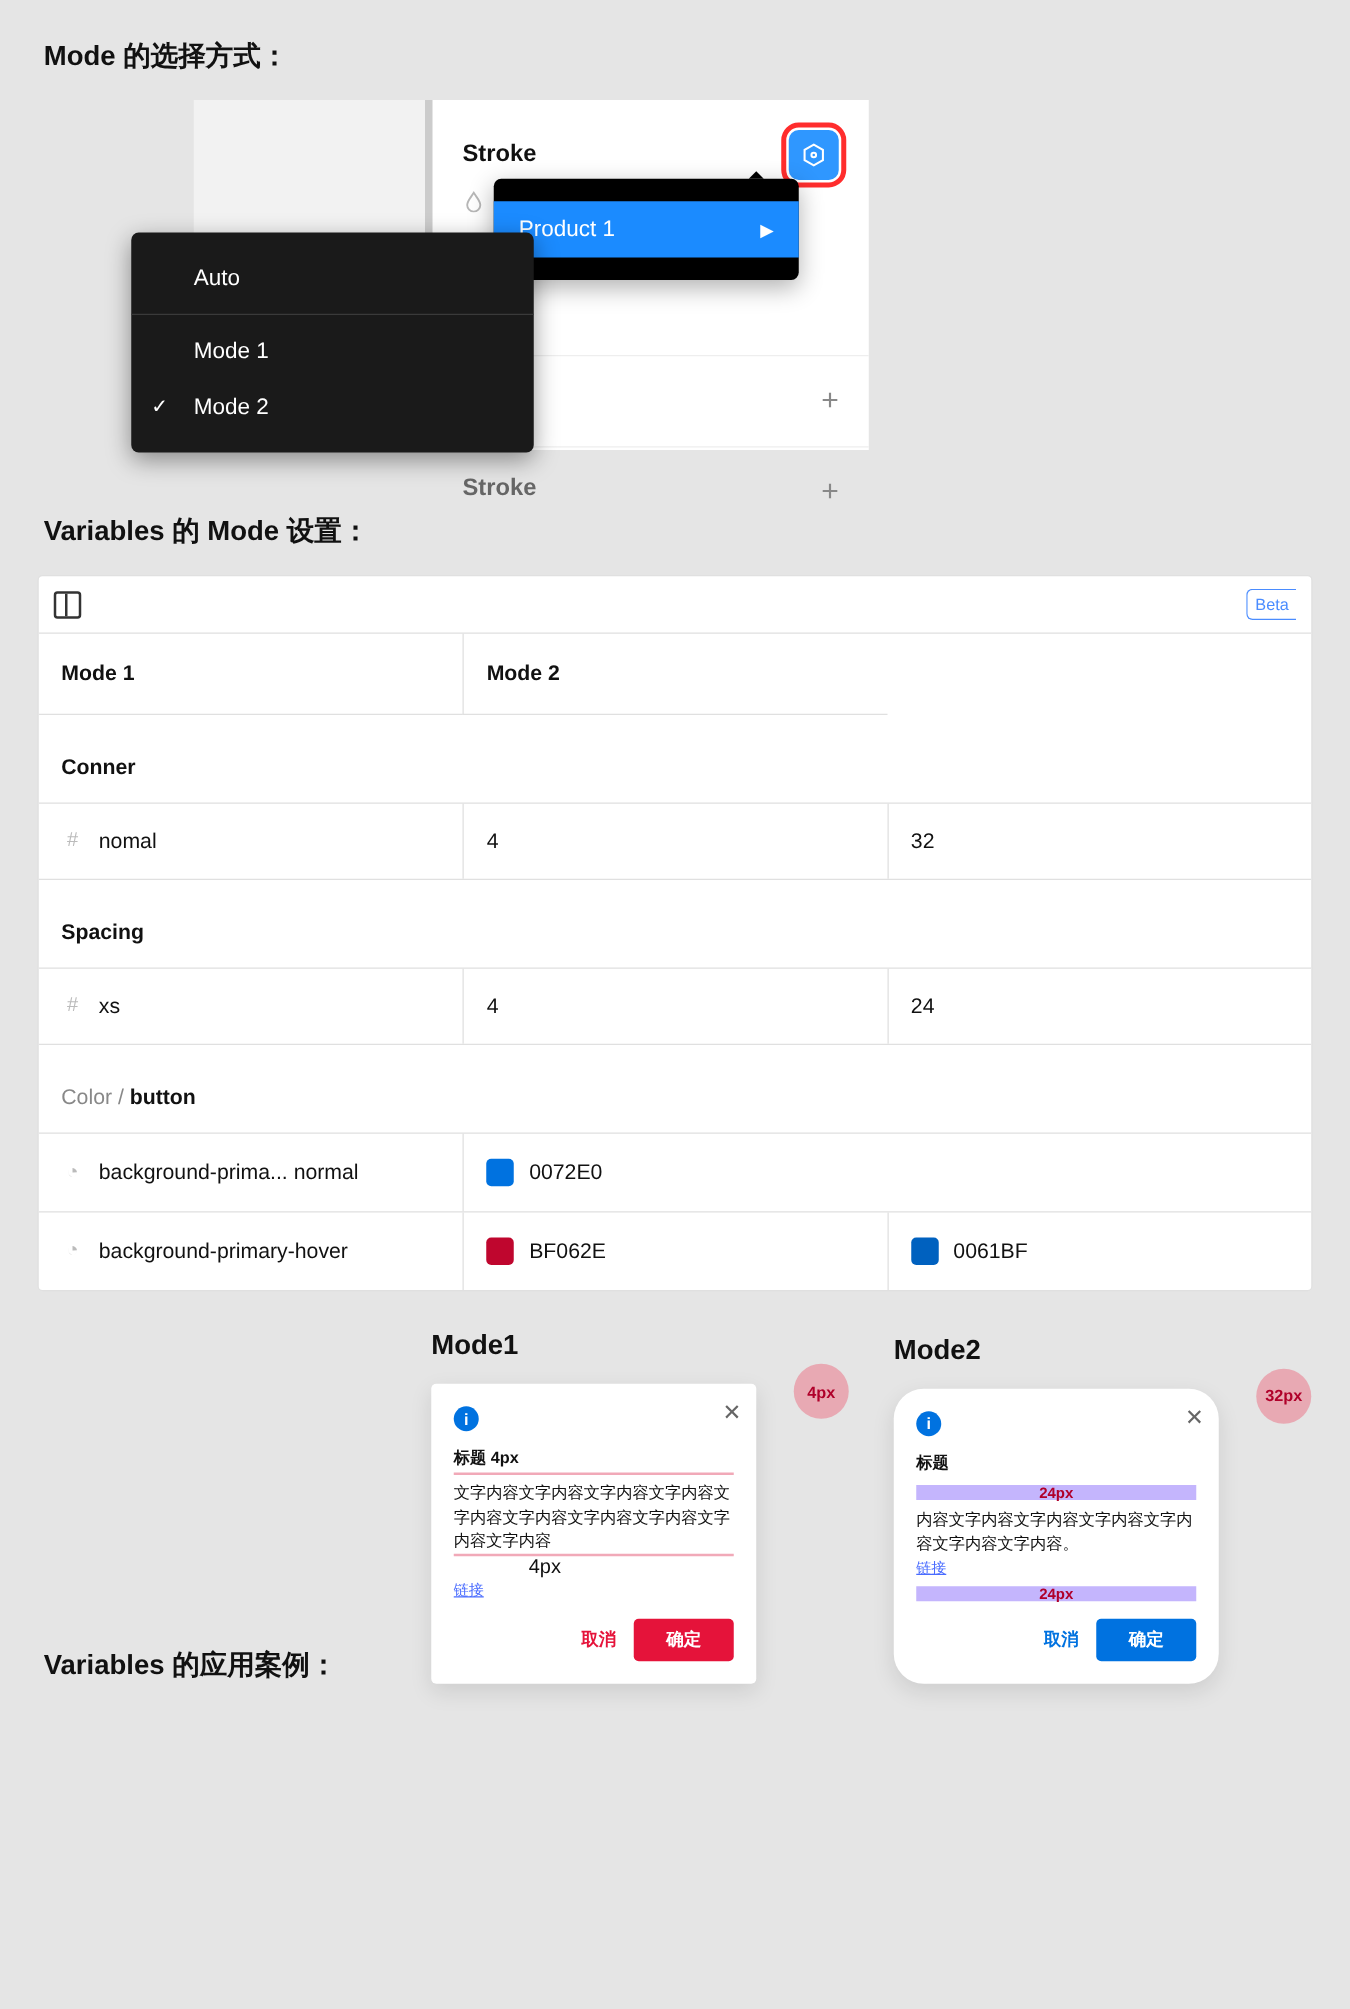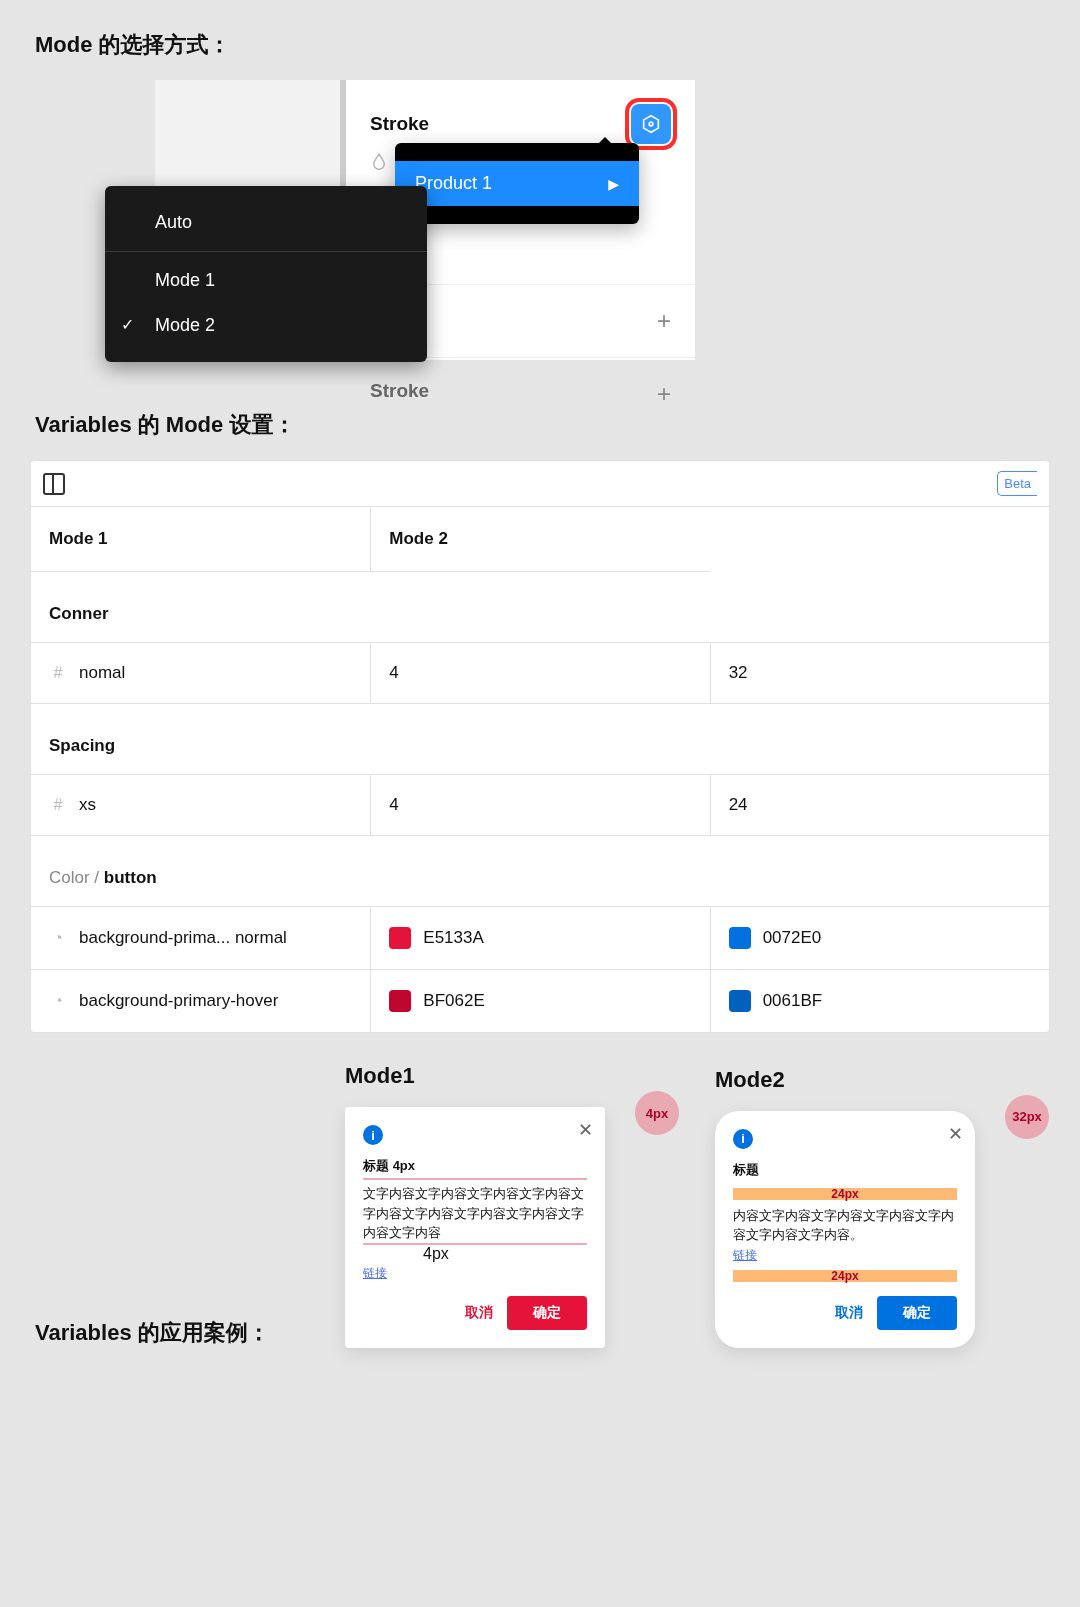--- a/index.html
+++ b/index.html
@@ -93,21 +93,21 @@
 .card .title { margin-top: 12px; font-size: 13px; font-weight: 700; border-bottom: 2px solid #f1a9b8; padding-bottom: 3px; }
 .card .body { font-size: 13px; margin-top: 4px; line-height: 1.5; }
 .card .link { color: #4a6cff; text-decoration: underline; font-size: 12px; }
 .card .footer { display: flex; justify-content: flex-end; gap: 14px; margin-top: 14px; align-items: center; }
 .card .cancel { font-size: 14px; font-weight: 600; }
 .card .btn { color: #fff; font-size: 14px; padding: 8px 26px; border-radius: 4px; font-weight: 600; }
 .corner-badge {
   position: absolute; width: 44px; height: 44px; border-radius: 50%; background: #e8a9b3;
   display: flex; align-items: center; justify-content: center; font-size: 13px; font-weight: 700; color: #b0002a;
 }
-.spacer-bar { height: 12px; background: #fdba74; margin: 6px 0; display: flex; align-items: center; justify-content: center; font-size: 12px; font-weight: 700; color: #b0002a; }
+.spacer-bar { height: 12px; background: #c4b5fd; margin: 6px 0; display: flex; align-items: center; justify-content: center; font-size: 12px; font-weight: 700; color: #b0002a; }
 </style>
 </head>
 <body>
 
 <div class="section-heading">Mode 的选择方式：</div>
 <div class="picker-area">
   <div class="picker-left-strip"></div>
   <div class="picker-right">
     <div class="layer-row">
       <span class="layer-label">Stroke</span>
@@ -179,24 +179,20 @@
     <div>4</div>
     <div>24</div>
   </div>
   <div class="group-label light">
     <span>Color / </span><strong>button</strong>
   </div>
   <div class="var-row">
     <div>
         <span class="palette-icon">◔</span>
         <span>background-prima... normal</span>
-      </div>
-    <div>
-        <span class="swatch" style="background:#E5133A"></span>
-        <span>E5133A</span>
       </div>
     <div>
         <span class="swatch" style="background:#0072E0"></span>
         <span>0072E0</span>
       </div>
   </div>
   <div class="var-row" style="border-bottom:none">
     <div>
         <span class="palette-icon">◔</span>
         <span>background-primary-hover</span>

